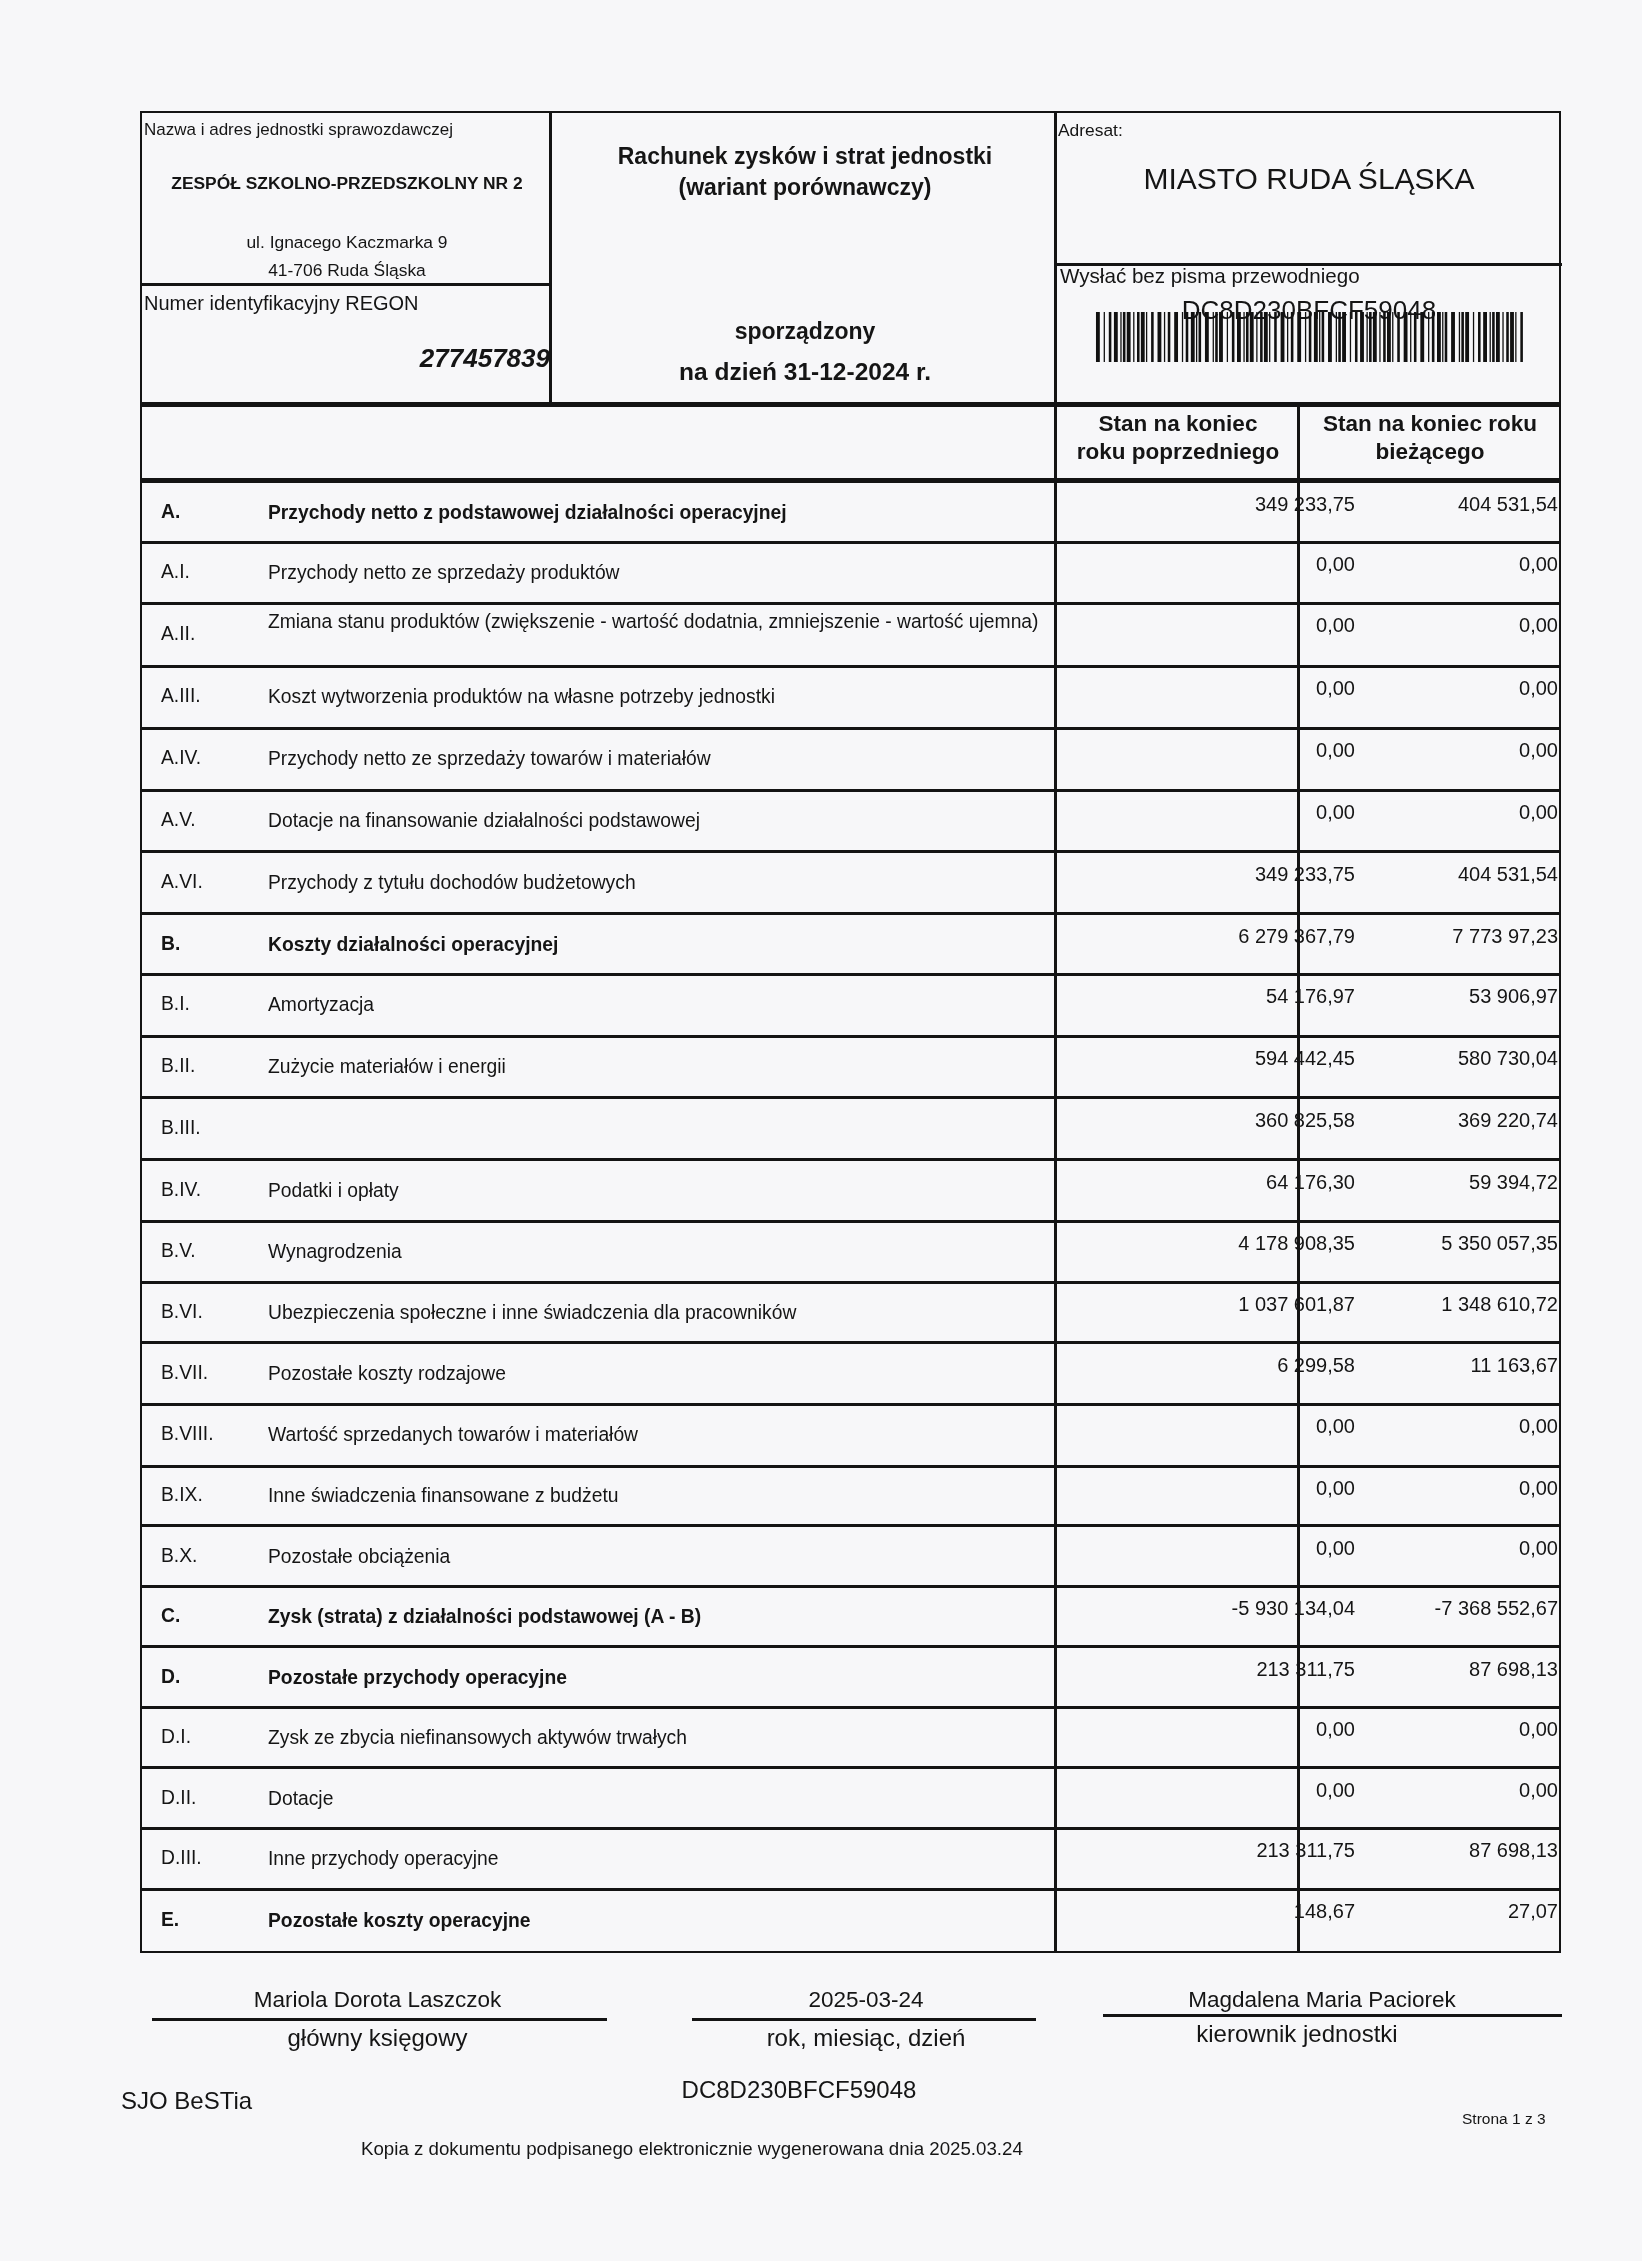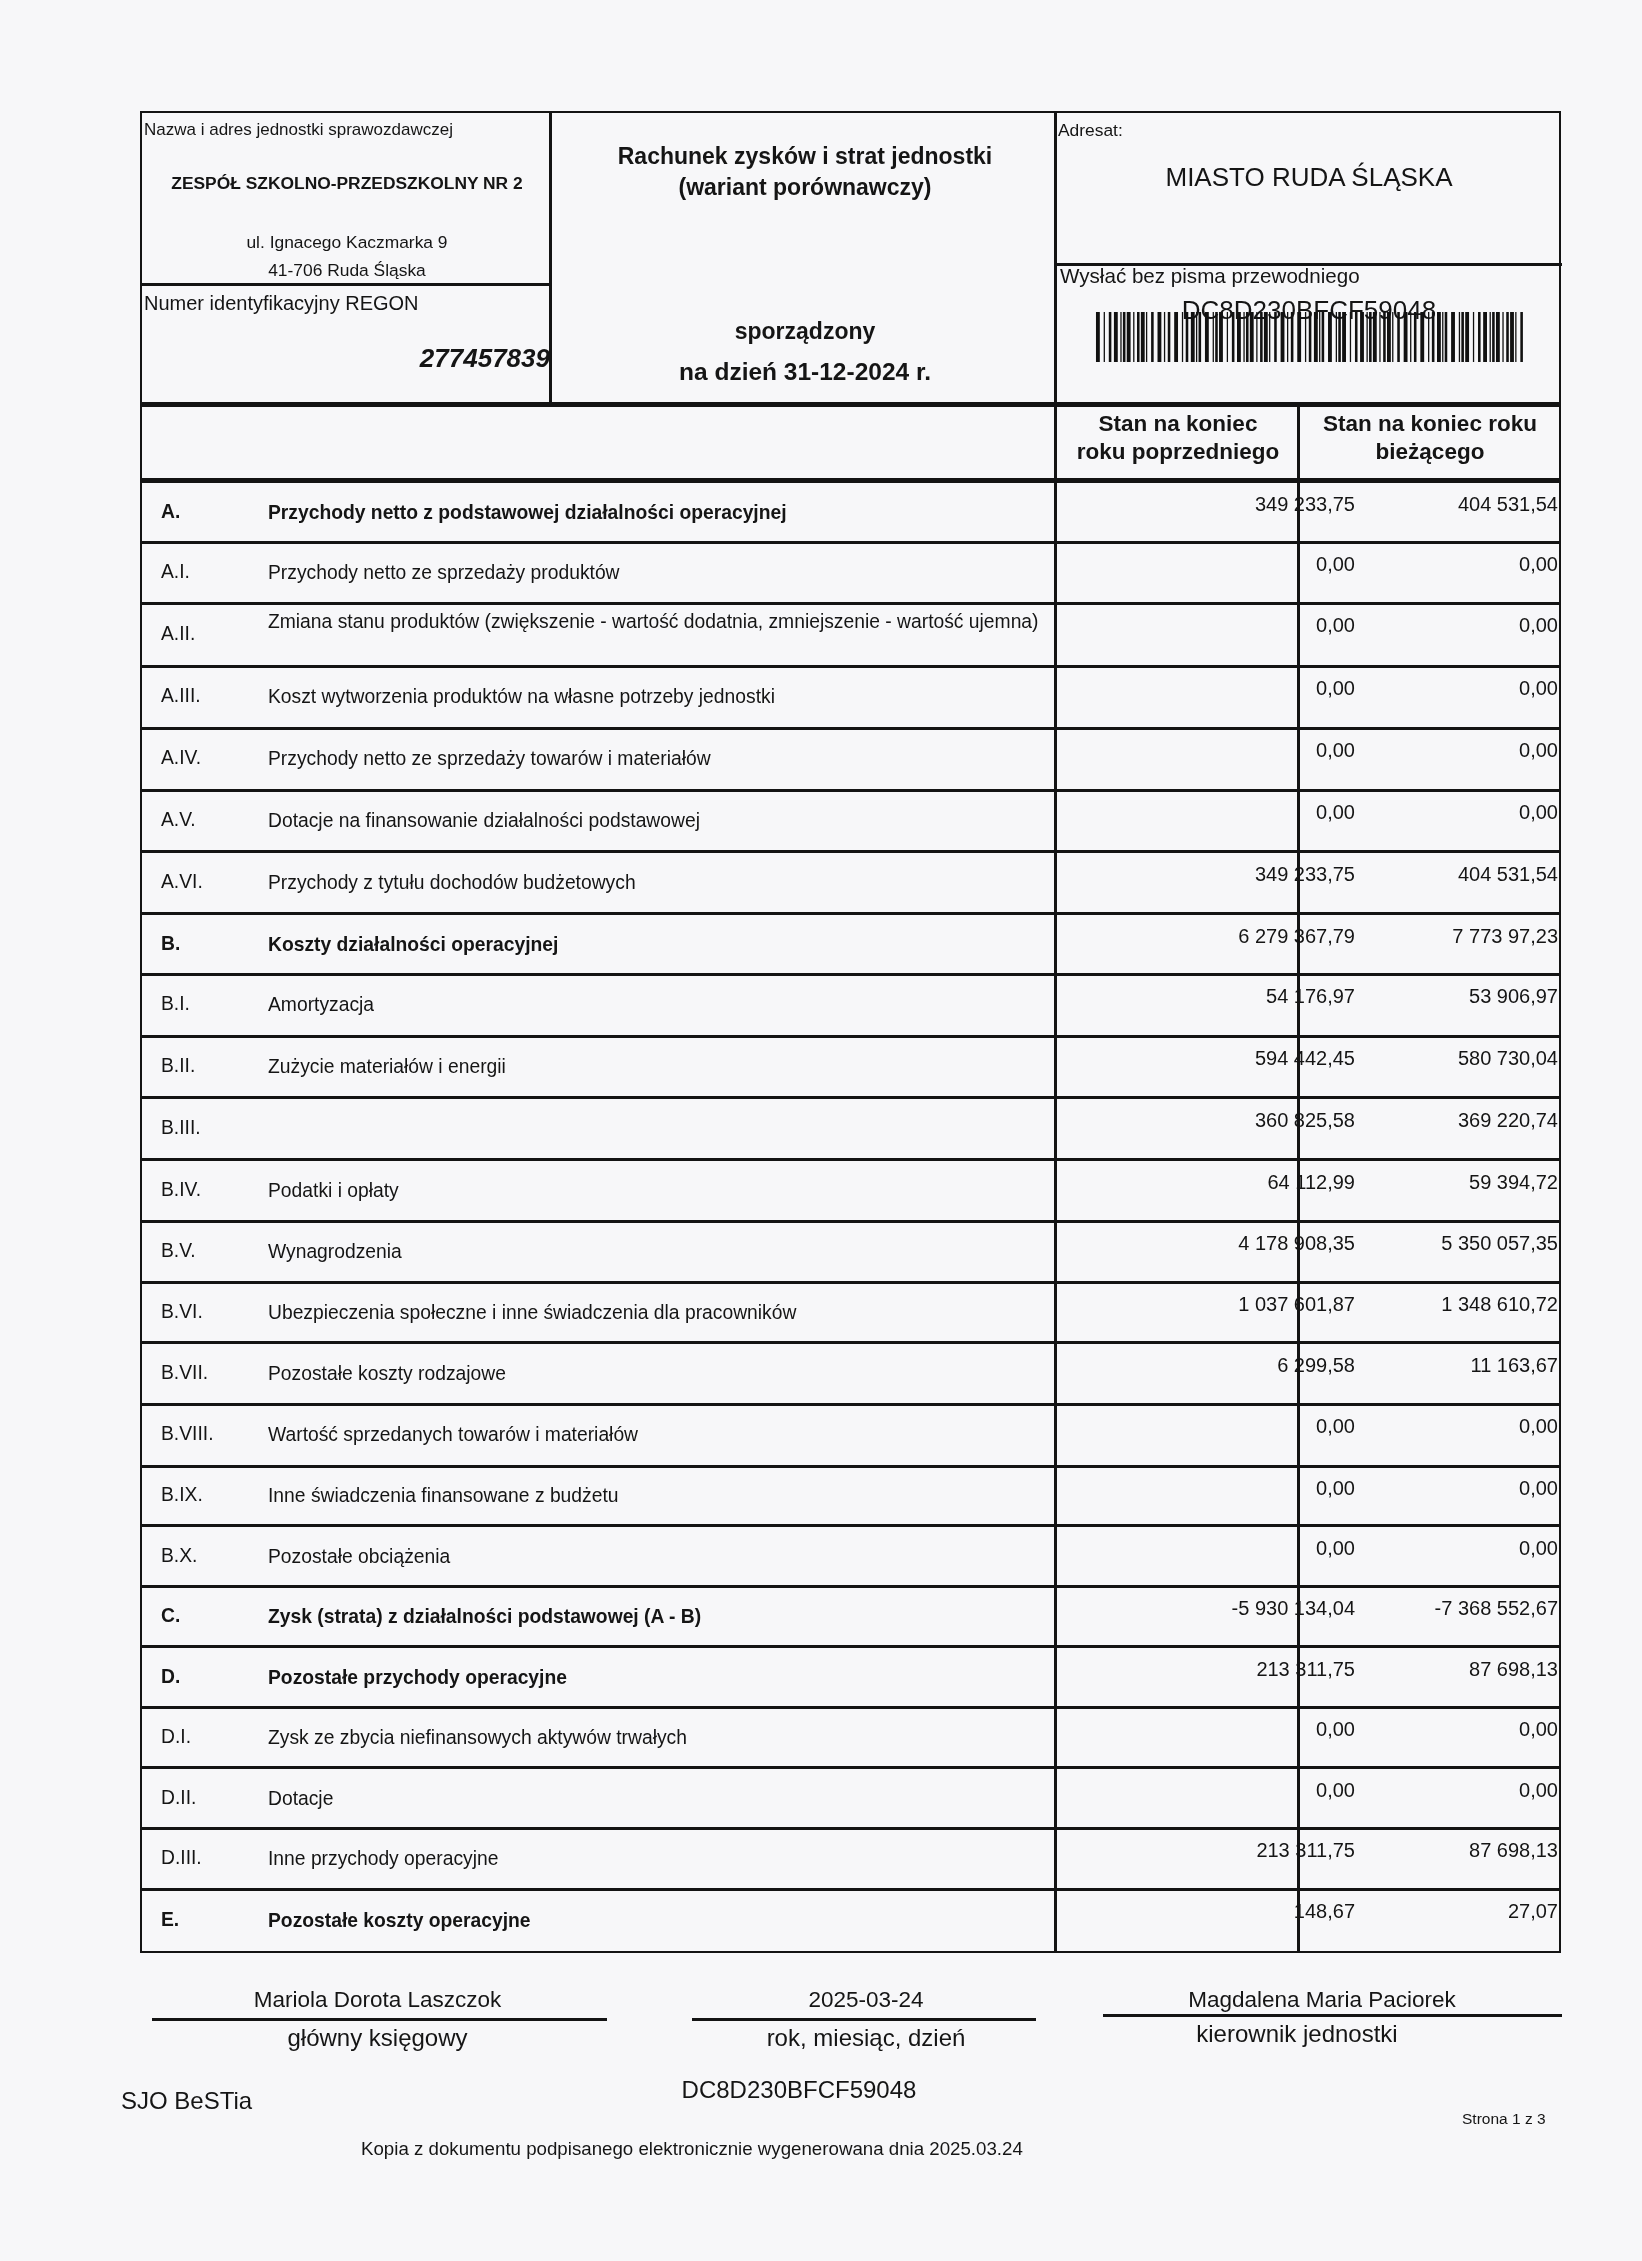--- a/index.html
+++ b/index.html
@@ -18,21 +18,21 @@
   #unit-name { left:144px; top:173px; width:406px; text-align:center; font-size:17.4px; font-weight:bold; }
   #addr1 { left:144px; top:232px; width:406px; text-align:center; font-size:17.4px; }
   #addr2 { left:144px; top:260px; width:406px; text-align:center; font-size:17.4px; }
   #regon-label { left:144px; top:292px; font-size:20px; }
   #regon-value { left:144px; top:343px; width:406px; text-align:right; font-size:26px; font-weight:bold; font-style:italic; }
   #title1 { left:554px; top:143px; width:502px; text-align:center; font-size:23px; font-weight:bold; }
   #title2 { left:554px; top:174px; width:502px; text-align:center; font-size:23px; font-weight:bold; }
   #prepared { left:554px; top:318px; width:502px; text-align:center; font-size:23px; font-weight:bold; }
   #asof { left:554px; top:358px; width:502px; text-align:center; font-size:24.5px; font-weight:bold; }
   #addressee-label { left:1058px; top:120px; font-size:17.4px; }
-  #addressee { left:1058px; top:162px; width:502px; text-align:center; font-size:26px; }
+  #addressee { left:1058px; top:162px; width:502px; text-align:center; font-size:30px; }
   #send-note { left:1060px; top:264px; font-size:20.6px; }
   #doc-code { left:1058px; top:295px; width:502px; text-align:center; font-size:26px; }
   #barcode { left:1095px; top:312px; width:434px; height:50px; }
 
   #col1-head { left:1058px; top:410px; width:240px; text-align:center; font-size:22.5px; font-weight:bold; line-height:28px; }
   #col2-head { left:1301px; top:410px; width:258px; text-align:center; font-size:22.5px; font-weight:bold; line-height:28px; }
 
   
   .row { position:absolute; left:144px; width:1415px; }
   .row .code { position:absolute; left:17px; font-size:19.3px; }
@@ -248,21 +248,21 @@
     <div class="hline" style="left: 140px; width: 1421px; top: 1096px; height: 2.6px;"></div>
     <div class="row" style="top: 1098px; height: 62px;">
       <div class="code" style="top:19.3px">B.III.</div>
       <div class="v1" style="top:11px">360 825,58</div>
       <div class="v2" style="top:11px">369 220,74</div>
     </div>
     <div class="hline" style="left: 140px; width: 1421px; top: 1158px; height: 2.6px;"></div>
     <div class="row" style="top: 1160px; height: 62px;">
       <div class="code" style="top:19.3px">B.IV.</div>
       <div class="label" style="top:19.3px">Podatki i opłaty</div>
-      <div class="v1" style="top:11px">64 112,99</div>
+      <div class="v1" style="top:11px">64 176,30</div>
       <div class="v2" style="top:11px">59 394,72</div>
     </div>
     <div class="hline" style="left: 140px; width: 1421px; top: 1220px; height: 2.6px;"></div>
     <div class="row" style="top: 1221px; height: 61px;">
       <div class="code" style="top:18.7px">B.V.</div>
       <div class="label" style="top:18.7px">Wynagrodzenia</div>
       <div class="v1" style="top:11px">4 178 908,35</div>
       <div class="v2" style="top:11px">5 350 057,35</div>
     </div>
     <div class="hline" style="left: 140px; width: 1421px; top: 1281px; height: 2.6px;"></div>

